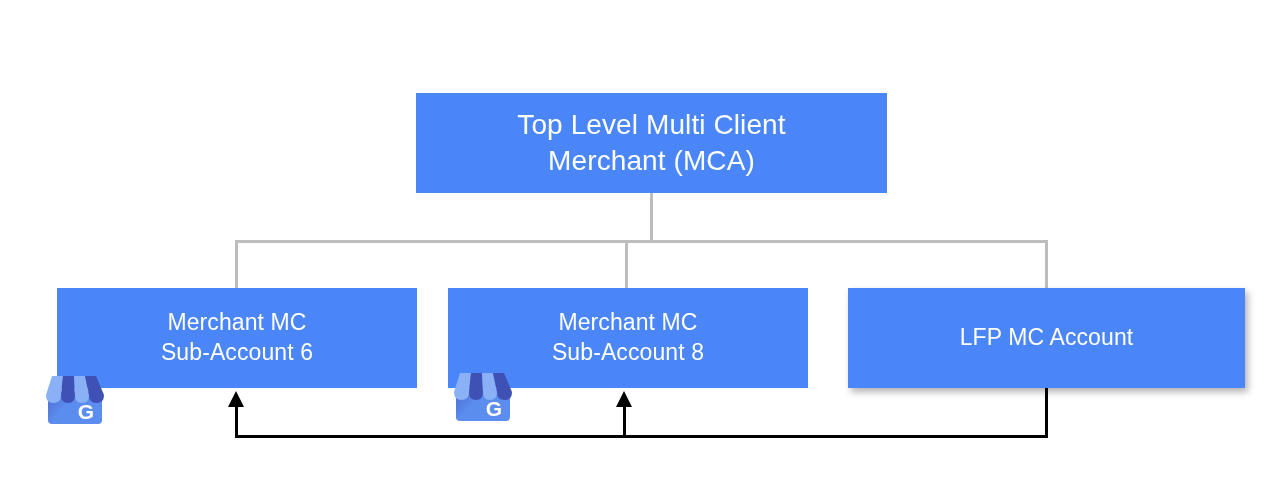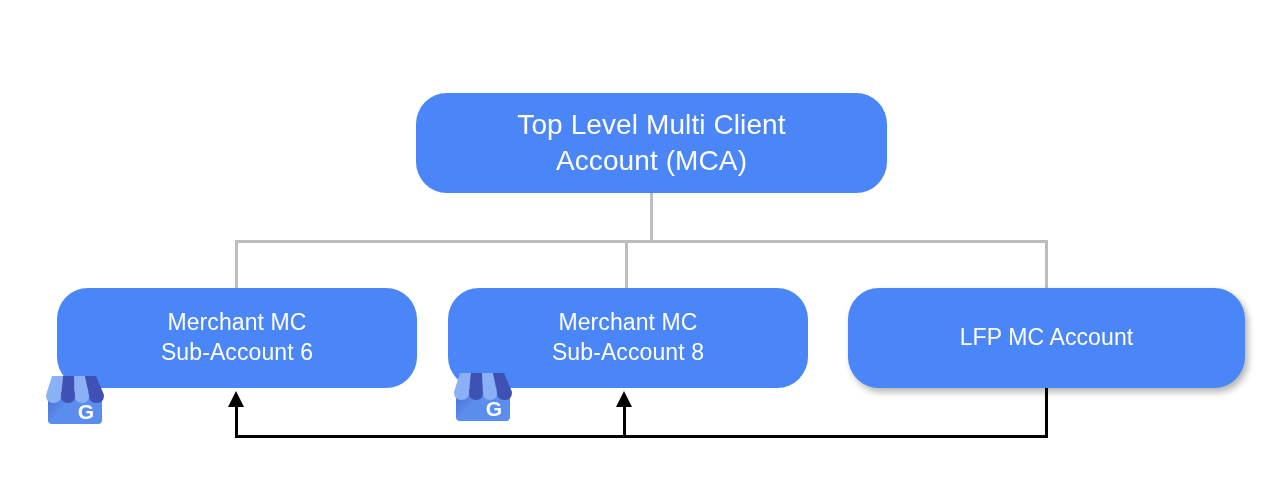--- a/index.html
+++ b/index.html
@@ -24,21 +24,20 @@
     box-sizing: border-box;
     background: #4a86f7;
     color: #ffffff;
     display: flex;
     flex-direction: column;
     align-items: center;
     justify-content: center;
     text-align: center;
     line-height: 1.30;
     letter-spacing: 0.1px;
-    border-radius: 31px;
   }
   .node .line1 { display: block; }
   .node .line2 { display: block; }
 
   #node-mca {
     left: 416px;
     top: 93px;
     width: 471px;
     height: 100px;
     font-size: 28px;
@@ -126,21 +125,21 @@
 
   <div class="blk-v" id="fb-from-lfp"></div>
   <div class="blk-h" id="fb-bus"></div>
   <div class="blk-v" id="fb-up-1"></div>
   <div class="blk-v" id="fb-up-2"></div>
   <div class="arrowhead" id="arrow-1"></div>
   <div class="arrowhead" id="arrow-2"></div>
 
   <div class="node" id="node-mca">
     <span class="line1">Top Level Multi Client</span>
-    <span class="line2">Account (MCA)</span>
+    <span class="line2">Merchant (MCA)</span>
   </div>
 
   <div class="node" id="node-sub1">
     <span class="line1">Merchant MC</span>
     <span class="line2">Sub-Account 6</span>
   </div>
 
   <div class="node" id="node-sub2">
     <span class="line1">Merchant MC</span>
     <span class="line2">Sub-Account 8</span>

